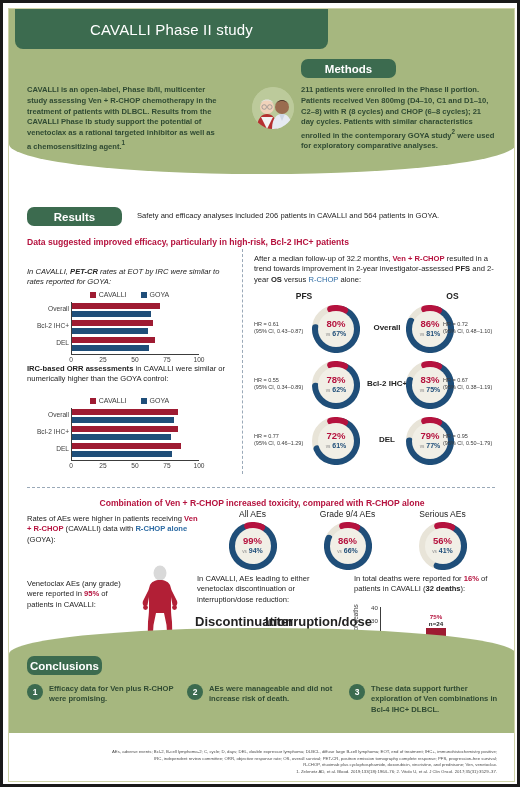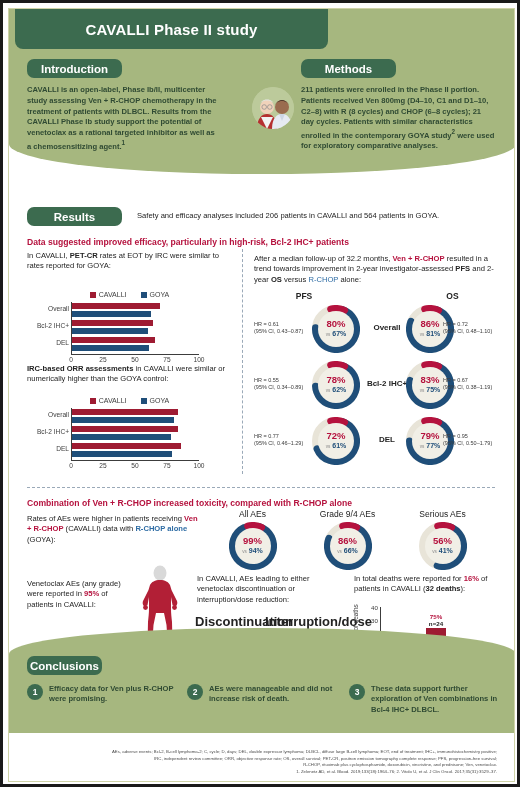--- a/index.html
+++ b/index.html
@@ -31,21 +31,21 @@
     border-radius: 0 0 250px 250px / 0 0 30px 30px;
   }
   .title-bar {
     position: absolute; left: 6px; top: 0;
     width: 313px; height: 40px;
     background: #3c6b4f;
     border-radius: 0 0 8px 8px;
     display: flex; align-items: center; justify-content: center;
   }
   .title-bar span {
-    color: #ffffff; font-size: 15px; font-weight: bold;
+    color: #ffffff; font-size: 15px; font-weight: normal;
     letter-spacing: .2px;
   }
   .section-pill {
     background: #3c6b4f; color: #fff;
     border-radius: 7px;
     font-size: 11.5px; font-weight: bold;
     display: flex; align-items: center; justify-content: center;
   }
   #intro-pill { position: absolute; left: 18px; top: 50px; width: 95px; height: 19px; }
   #methods-pill { position: absolute; left: 292px; top: 50px; width: 95px; height: 19px; }
@@ -67,28 +67,28 @@
   
   #results-pill { position: absolute; left: 18px; top: 198px; width: 95px; height: 19px; text-align: center; }
   .results-note {
     position: absolute; left: 128px; top: 202px; width: 355px;
     font-size: 7.6px; color: #232323; line-height: 1.3;
   }
   .red-head {
     position: absolute; font-size: 8.6px; font-weight: bold; color: #b5123e;
   }
   #efficacy-head { left: 18px; top: 228px; width: 470px; }
-  #tox-head { left: 18px; top: 489px; width: 470px; }
+  #tox-head { left: 18px; top: 489px; width: 470px; text-align: center; }
 
   .body-text { font-size: 7.6px; color: #232323; line-height: 1.35; }
   .bold { font-weight: bold; }
   .crimson { color: #b5123e; font-weight: bold; }
   .navy-plain { color: #2e6ca4; margin-top: 43px; }
 
-  #left-lead { position: absolute; left: 18px; top: 242px; width: 205px; }
+  #left-lead { position: absolute; left: 18px; top: 258px; width: 205px; font-style: italic; }
   #right-lead { position: absolute; left: 245px; top: 245px; width: 240px; }
 
   .vdivider {
     position: absolute; left: 233px; top: 240px;
     width: 0; height: 225px;
     border-left: 1px dashed #9aa9b8;
   }
   .hdivider {
     position: absolute; left: 18px; top: 478px;
     width: 468px; height: 0;
@@ -217,23 +217,20 @@
 
 <div class="poster">
 <div class="inner-frame">
 
   <div class="top-green"></div>
 
   <div class="title-bar">
     <span>CAVALLI Phase II study</span>
   </div>
 
-  <div class="section-pill" id="intro-pill">
-    <span>Introduction</span>
-  </div>
   <div class="section-pill" id="methods-pill">
     <span>Methods</span>
   </div>
 
   <div class="intro-text"><span>CAVALLI is an open-label, Phase Ib/II, multicenter study assessing Ven + R-CHOP chemotherapy in the treatment of patients with DLBCL. Results from the CAVALLI Phase Ib study support the potential of venetoclax as a rational targeted inhibitor as well as a chemosensitizing agent.</span><sup>1</sup></div>
 
   <div class="doctors">
     <svg width="42" height="42" viewBox="0 0 42 42">
       <circle cx="21" cy="21" r="21" fill="#bcca9b"></circle>
       <path d="M5 42 C5 31 10 27 15 27 C20 27 25 31 25 42 Z" fill="#b53030"></path>

